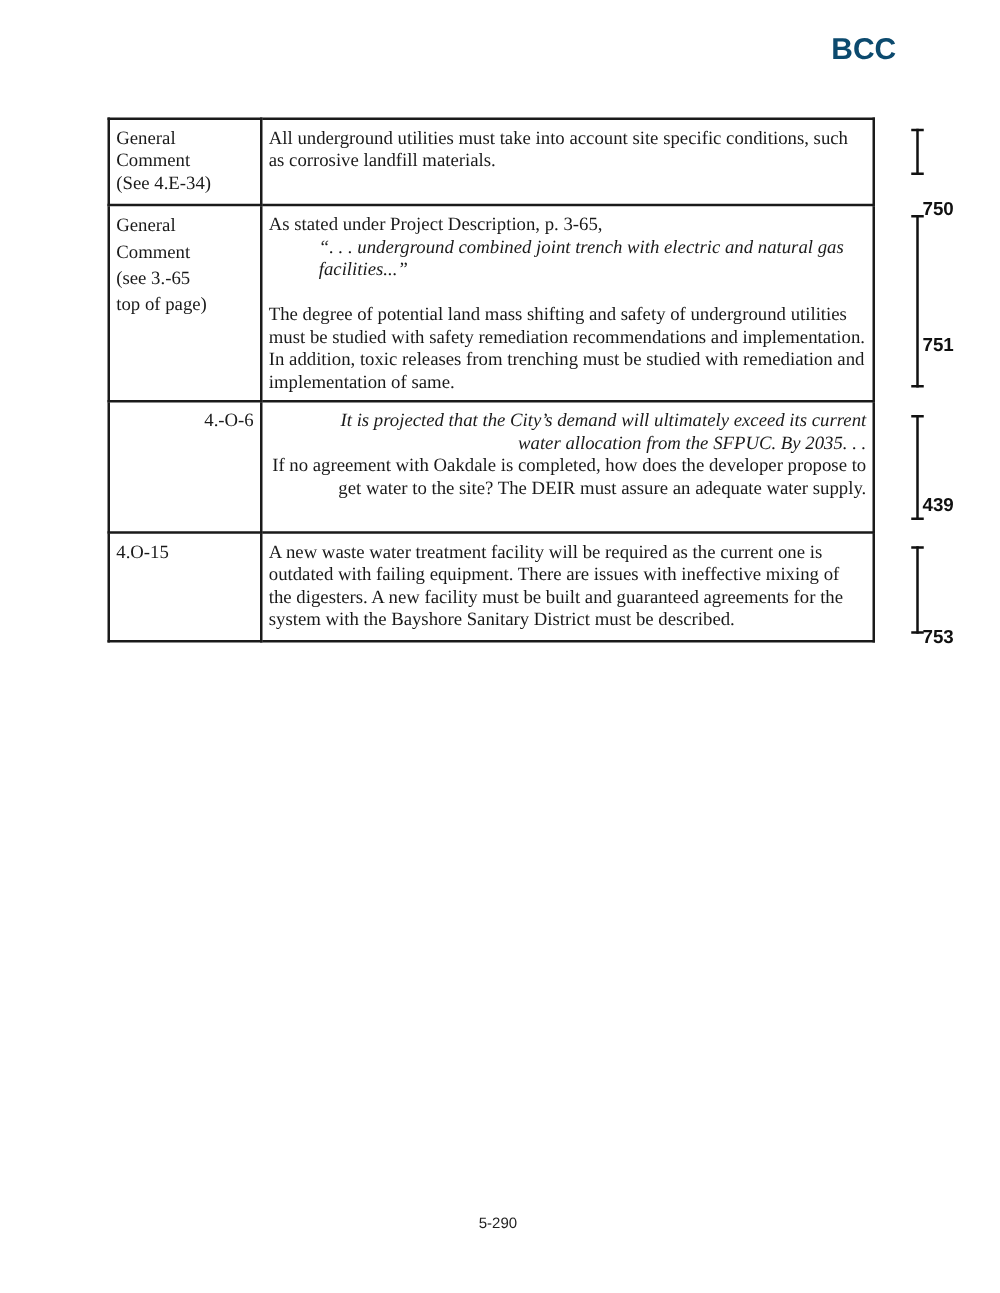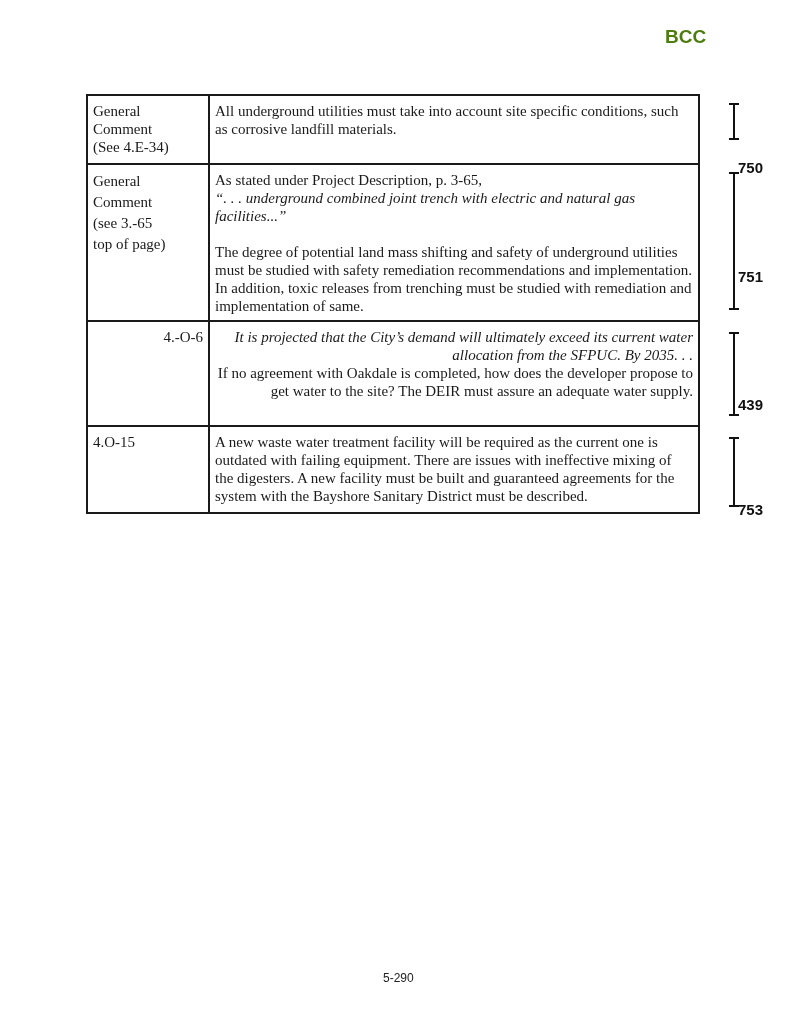--- a/index.html
+++ b/index.html
@@ -2,36 +2,36 @@
 <html><head>
 <meta charset="utf-8">
 <style>
   html, body { margin: 0; padding: 0; }
   body {
     width: 800px; height: 1034px; background: #ffffff; position: relative;
     overflow: hidden; color: #1a1a1a;
   }
   .bcc {
     position: absolute; left: 665px; top: 26px;
-    font-family: "Liberation Sans", sans-serif; font-weight: bold; font-size: 19px;
-    color: #4d7c0f;
+    font-family: "Liberation Sans", sans-serif; font-weight: bold; font-size: 24px;
+    color: #0c4a6e;
   }
   table.comments {
     position: absolute; left: 86px; top: 94px; width: 614px;
     border-collapse: collapse; table-layout: fixed;
     font-family: "Liberation Serif", serif; font-size: 15px; line-height: 18px;
   }
   table.comments td {
     border: 2px solid #1a1a1a; vertical-align: top; padding: 6px 5px 4px 5px;
   }
   td.ref { width: 110px; font-weight: normal; }
   td.ref .refline { display: block; }
   td.body { padding-left: 5px; padding-right: 6px; }
   .row-2 td.ref .refline { line-height: 21px; }
-  .it { font-style: italic; }
+  .it { font-style: italic; margin-left: 40px; }
   .para { display: block; }
   .spacer { display: block; height: 18px; }
   .bracket {
     position: absolute; width: 10px;
     border-left: 2px solid #111;
   }
   .bracket::before, .bracket::after {
     content: ""; position: absolute; left: -6px; width: 10px; height: 0;
     border-top: 2px solid #111;
   }

